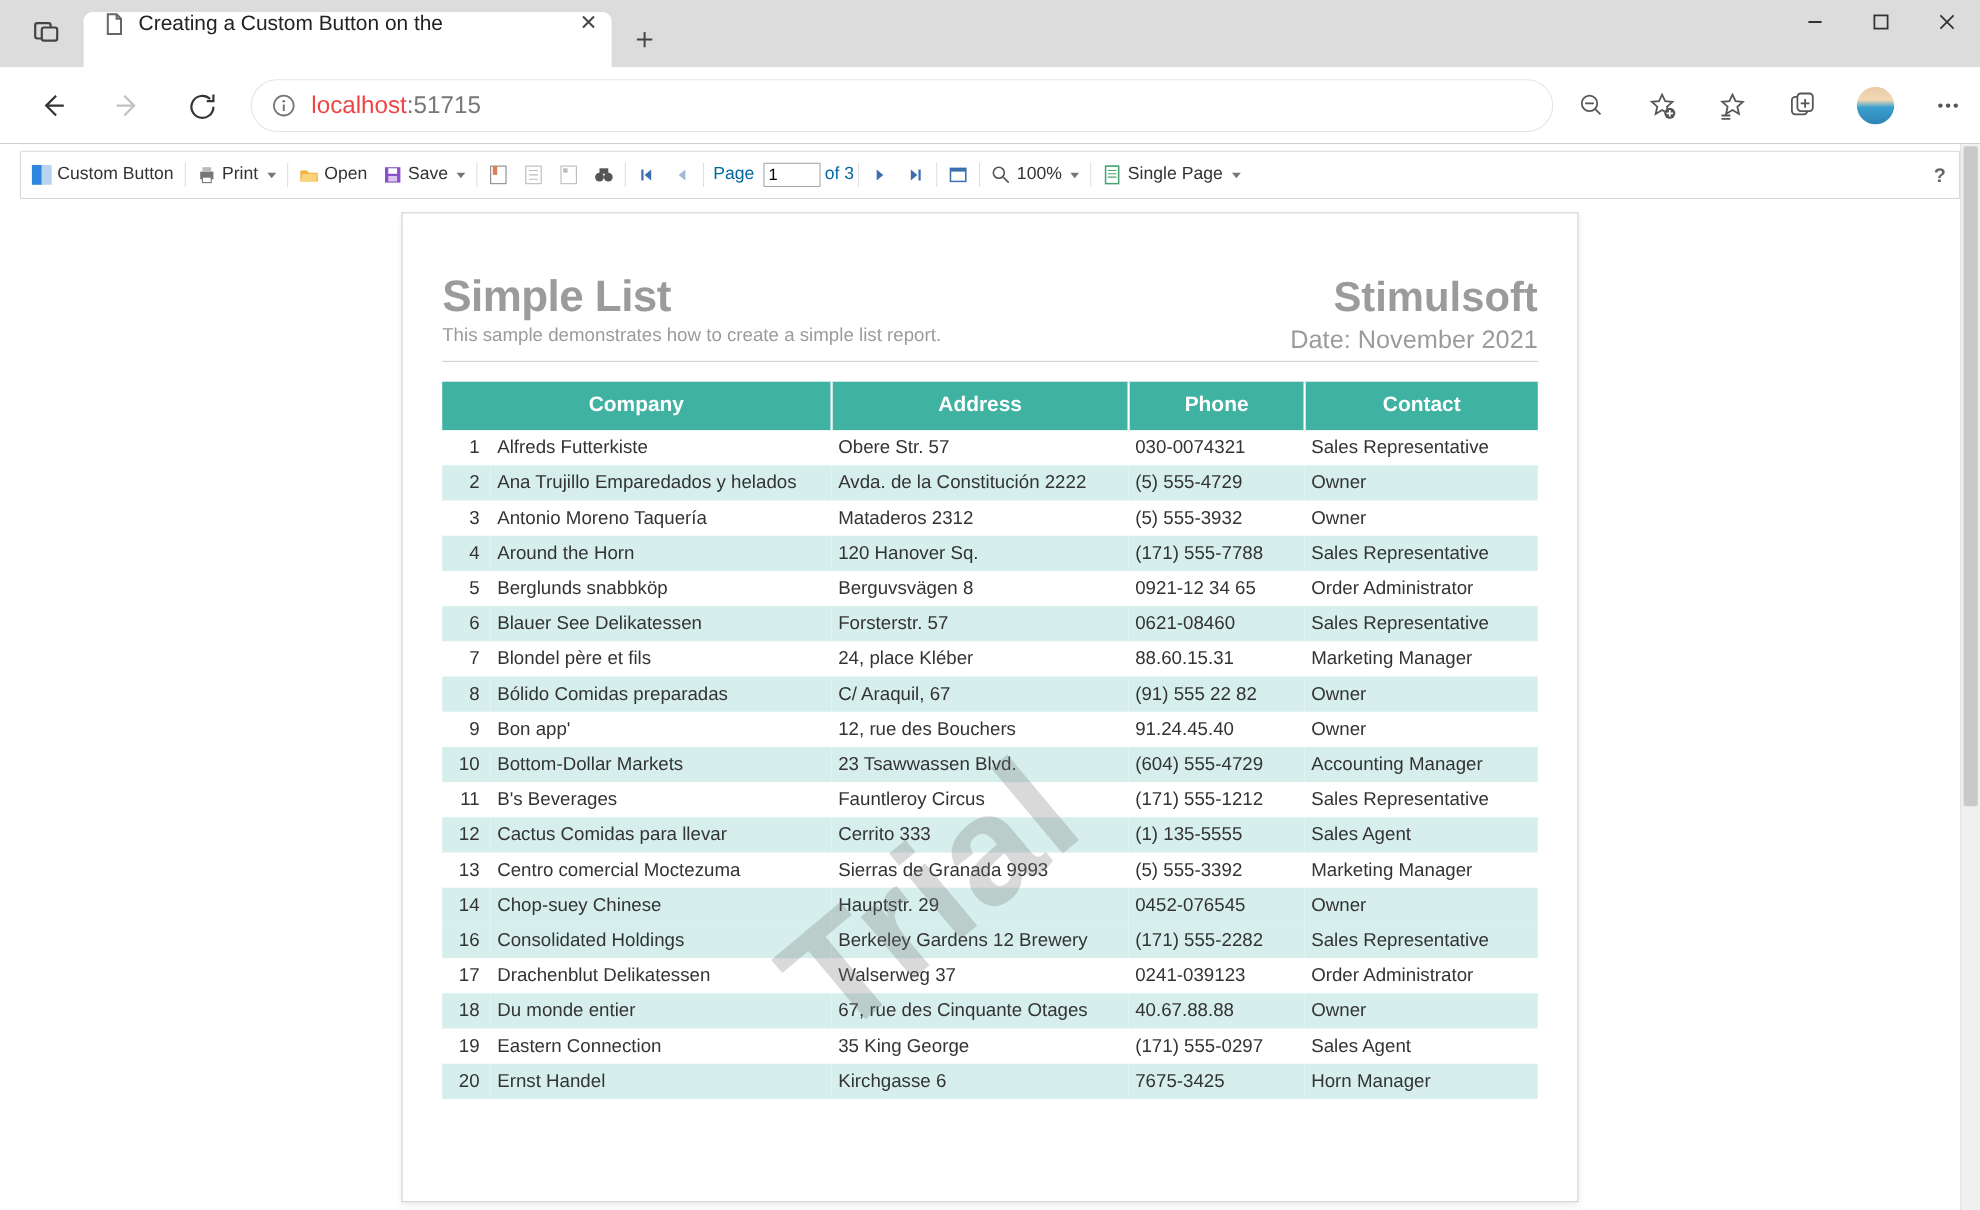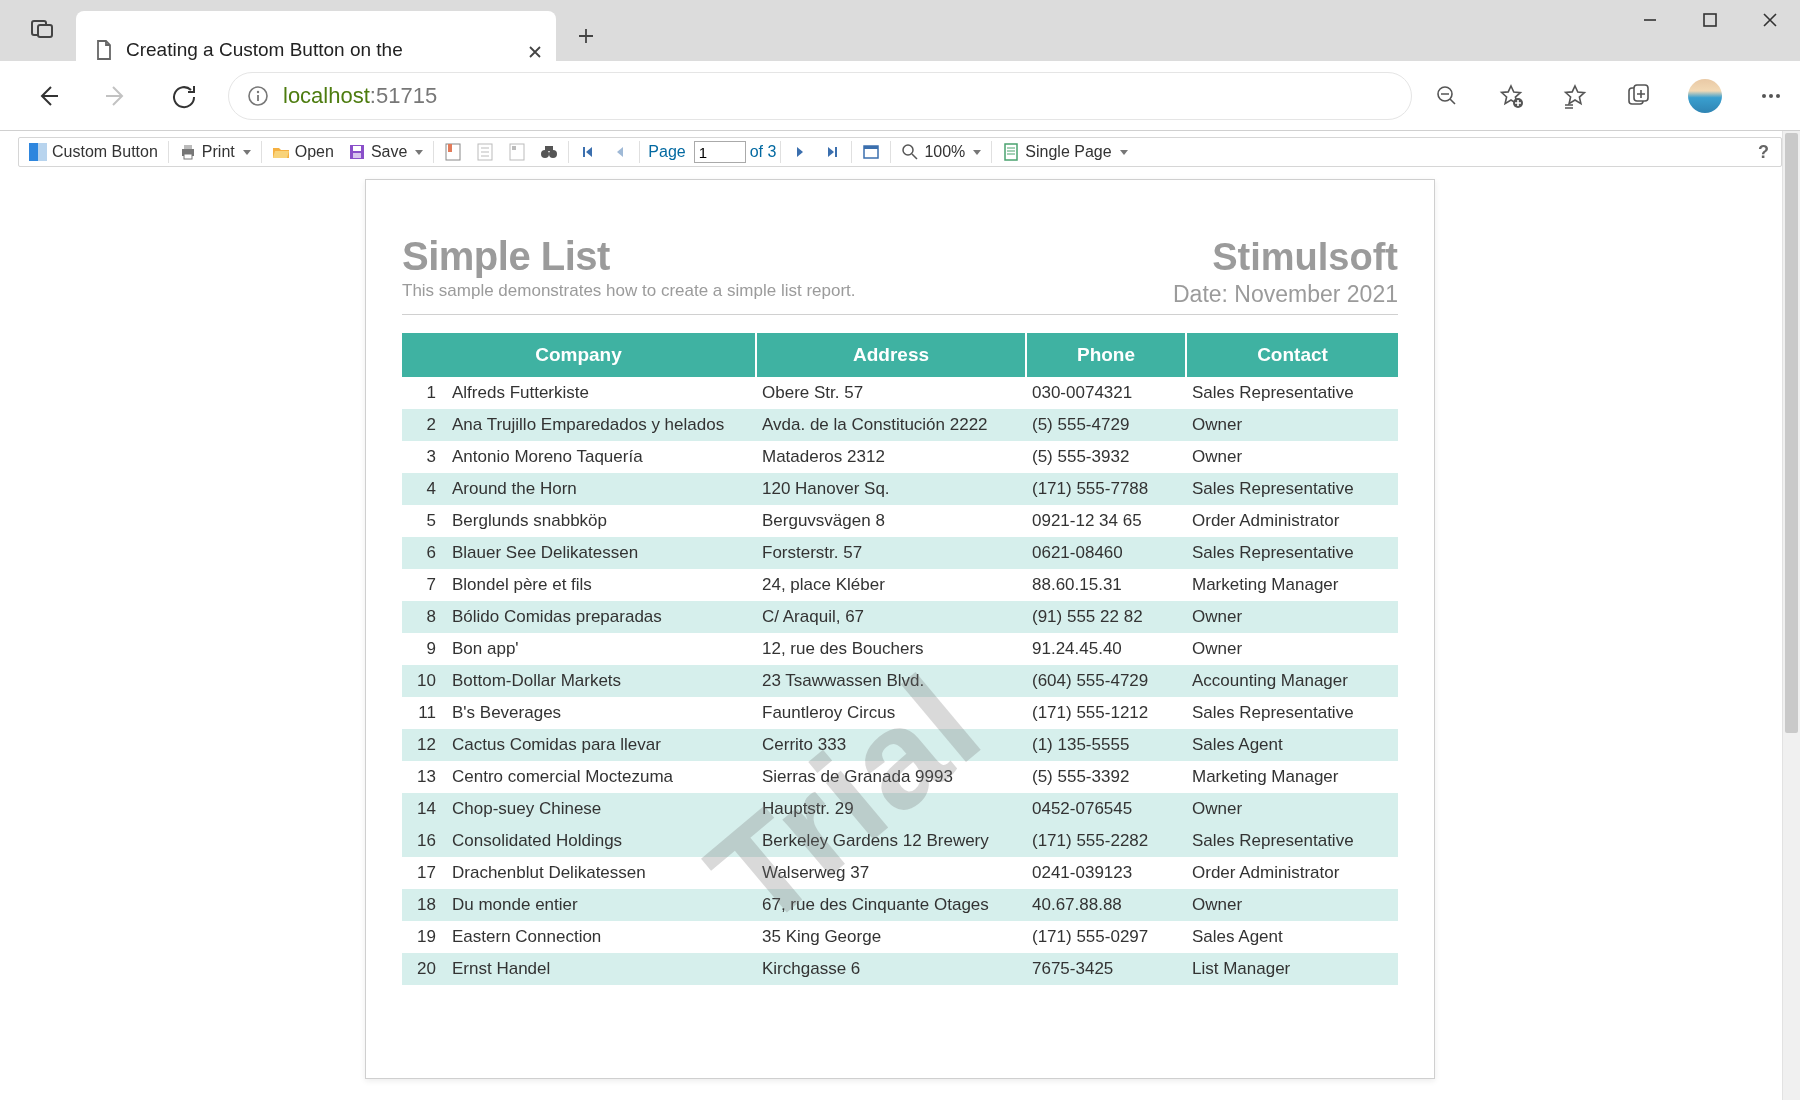--- a/index.html
+++ b/index.html
@@ -1,42 +1,42 @@
 <!DOCTYPE html>
 <html><head>
 <meta charset="utf-8">
 <style>
   * { box-sizing: border-box; margin: 0; padding: 0; }
   body { font-family: "Segoe UI", Arial, sans-serif; background: #e5e5e5; width: 1800px; height: 1100px; overflow: hidden; }
 
   
   .browser-top { background: #dcdcdc; height: 61px; display: flex; align-items: flex-end; padding-left: 8px; }
   .win-icon { width: 32px; height: 32px; margin: 0 18px 16px 18px; display:flex; align-items:center; justify-content:center; }
-  .tab { background: #ffffff; height: 50px; width: 480px; border-radius: 8px 8px 0 0; display:flex; align-items:flex-end; padding: 0 12px 0 18px; gap: 12px; position:relative; }
+  .tab { background: #ffffff; height: 50px; width: 480px; border-radius: 8px 8px 0 0; display:flex; align-items:flex-start; padding: 0 12px 0 18px; gap: 12px; position:relative; }
   .tab-title { flex:1; white-space:nowrap; overflow:hidden; text-overflow:ellipsis; font-size:19px; color:#222; }
   .tab-close { width:18px; height:18px; display:flex; align-items:center; justify-content:center; color:#444; cursor:pointer; }
   .new-tab { width:44px; height:44px; display:flex; align-items:center; justify-content:center; margin-left: 8px; margin-bottom:3px; cursor:pointer; color:#444; font-size:22px; }
   .win-controls { position:absolute; right: 0; top:0; height: 48px; display:flex; }
   .win-btn { width: 60px; height: 40px; display:flex; align-items:center; justify-content:center; color:#333; cursor:pointer; }
 
   .url-bar-row { background:#ffffff; height: 70px; display:flex; align-items:center; padding: 0 14px; border-bottom: 1px solid #d0d0d0; }
   .nav-btn { width:48px; height:48px; display:flex; align-items:center; justify-content:center; color:#444; cursor:pointer; border-radius:4px; margin: 0 10px; }
   .nav-btn.disabled { color:#bcbcbc; cursor:default; }
   .url-box { flex:1; margin-left: 10px; margin-right: 10px; height: 48px; background:#fff; border:1px solid #e5e5e5; border-radius:24px; display:flex; align-items:center; padding: 0 18px; gap:14px; }
   .url-text { font-size: 22px; color:#777; }
-  .url-text .host { color:#4d7c0f; }
+  .url-text .host { color:#ef4444; }
   .url-right-icons { display:flex; align-items:center; gap: 34px; margin-left: 10px; }
   .url-right-icons .ib { width:30px; height:30px; display:flex; align-items:center; justify-content:center; color:#555; cursor:pointer; }
   .avatar { width:34px; height:34px; border-radius:50%; background: linear-gradient(180deg,#e9c9a5 0%, #f2d9b5 35%, #3a9fcf 55%, #2f84b3 100%); }
 
   
   .app-area { background:#ffffff; height: calc(1100px - 61px - 70px); position:relative; padding: 6px 18px; }
 
   
-  .toolbar { height: 30px; border:1px solid #d6d6d6; border-radius:2px; background:#fff; display:flex; align-items:center; padding: 0 4px; gap: 2px; font-size:16px; color:#333; position:relative; }
+  .toolbar { height: 44px; border:1px solid #d6d6d6; border-radius:2px; background:#fff; display:flex; align-items:center; padding: 0 4px; gap: 2px; font-size:16px; color:#333; position:relative; }
   .tb-item { display:flex; align-items:center; height: 26px; padding: 0 6px; gap:5px; cursor:pointer; border-radius:2px; }
   .tb-sep { width:1px; height:22px; background:#e0e0e0; margin: 0 2px; }
   .tb-icon { width:18px; height:18px; display:flex; align-items:center; justify-content:center; }
   .dd-caret { width:0; height:0; border-left:4px solid transparent; border-right:4px solid transparent; border-top:5px solid #777; margin-left:3px; }
   .page-input { width:52px; height:22px; border:1px solid #aaa; font-size:15px; padding: 0 4px; text-align:left; margin: 0 2px; }
   .tb-text { font-size:16px; color:#0369a1; }
   .tb-help { margin-left:auto; padding: 0 8px; font-size: 18px; font-weight: 600; color:#666; cursor:pointer; }
 
   
   .ico-logo { width:18px; height:18px; display:flex; }
@@ -481,21 +481,21 @@
               <td class="company">Eastern Connection</td>
               <td class="addr">35 King George</td>
               <td class="phone">(171) 555-0297</td>
               <td class="contact">Sales Agent</td>
             </tr>
             <tr class="even">
               <td class="idx">20</td>
               <td class="company">Ernst Handel</td>
               <td class="addr">Kirchgasse 6</td>
               <td class="phone">7675-3425</td>
-              <td class="contact">List Manager</td>
+              <td class="contact">Horn Manager</td>
             </tr>
           </tbody>
       </table>
 
       <div class="watermark">Trial</div>
     </div>
   </div>
 
   <div class="fake-scroll">
       <div class="thumb"></div>

